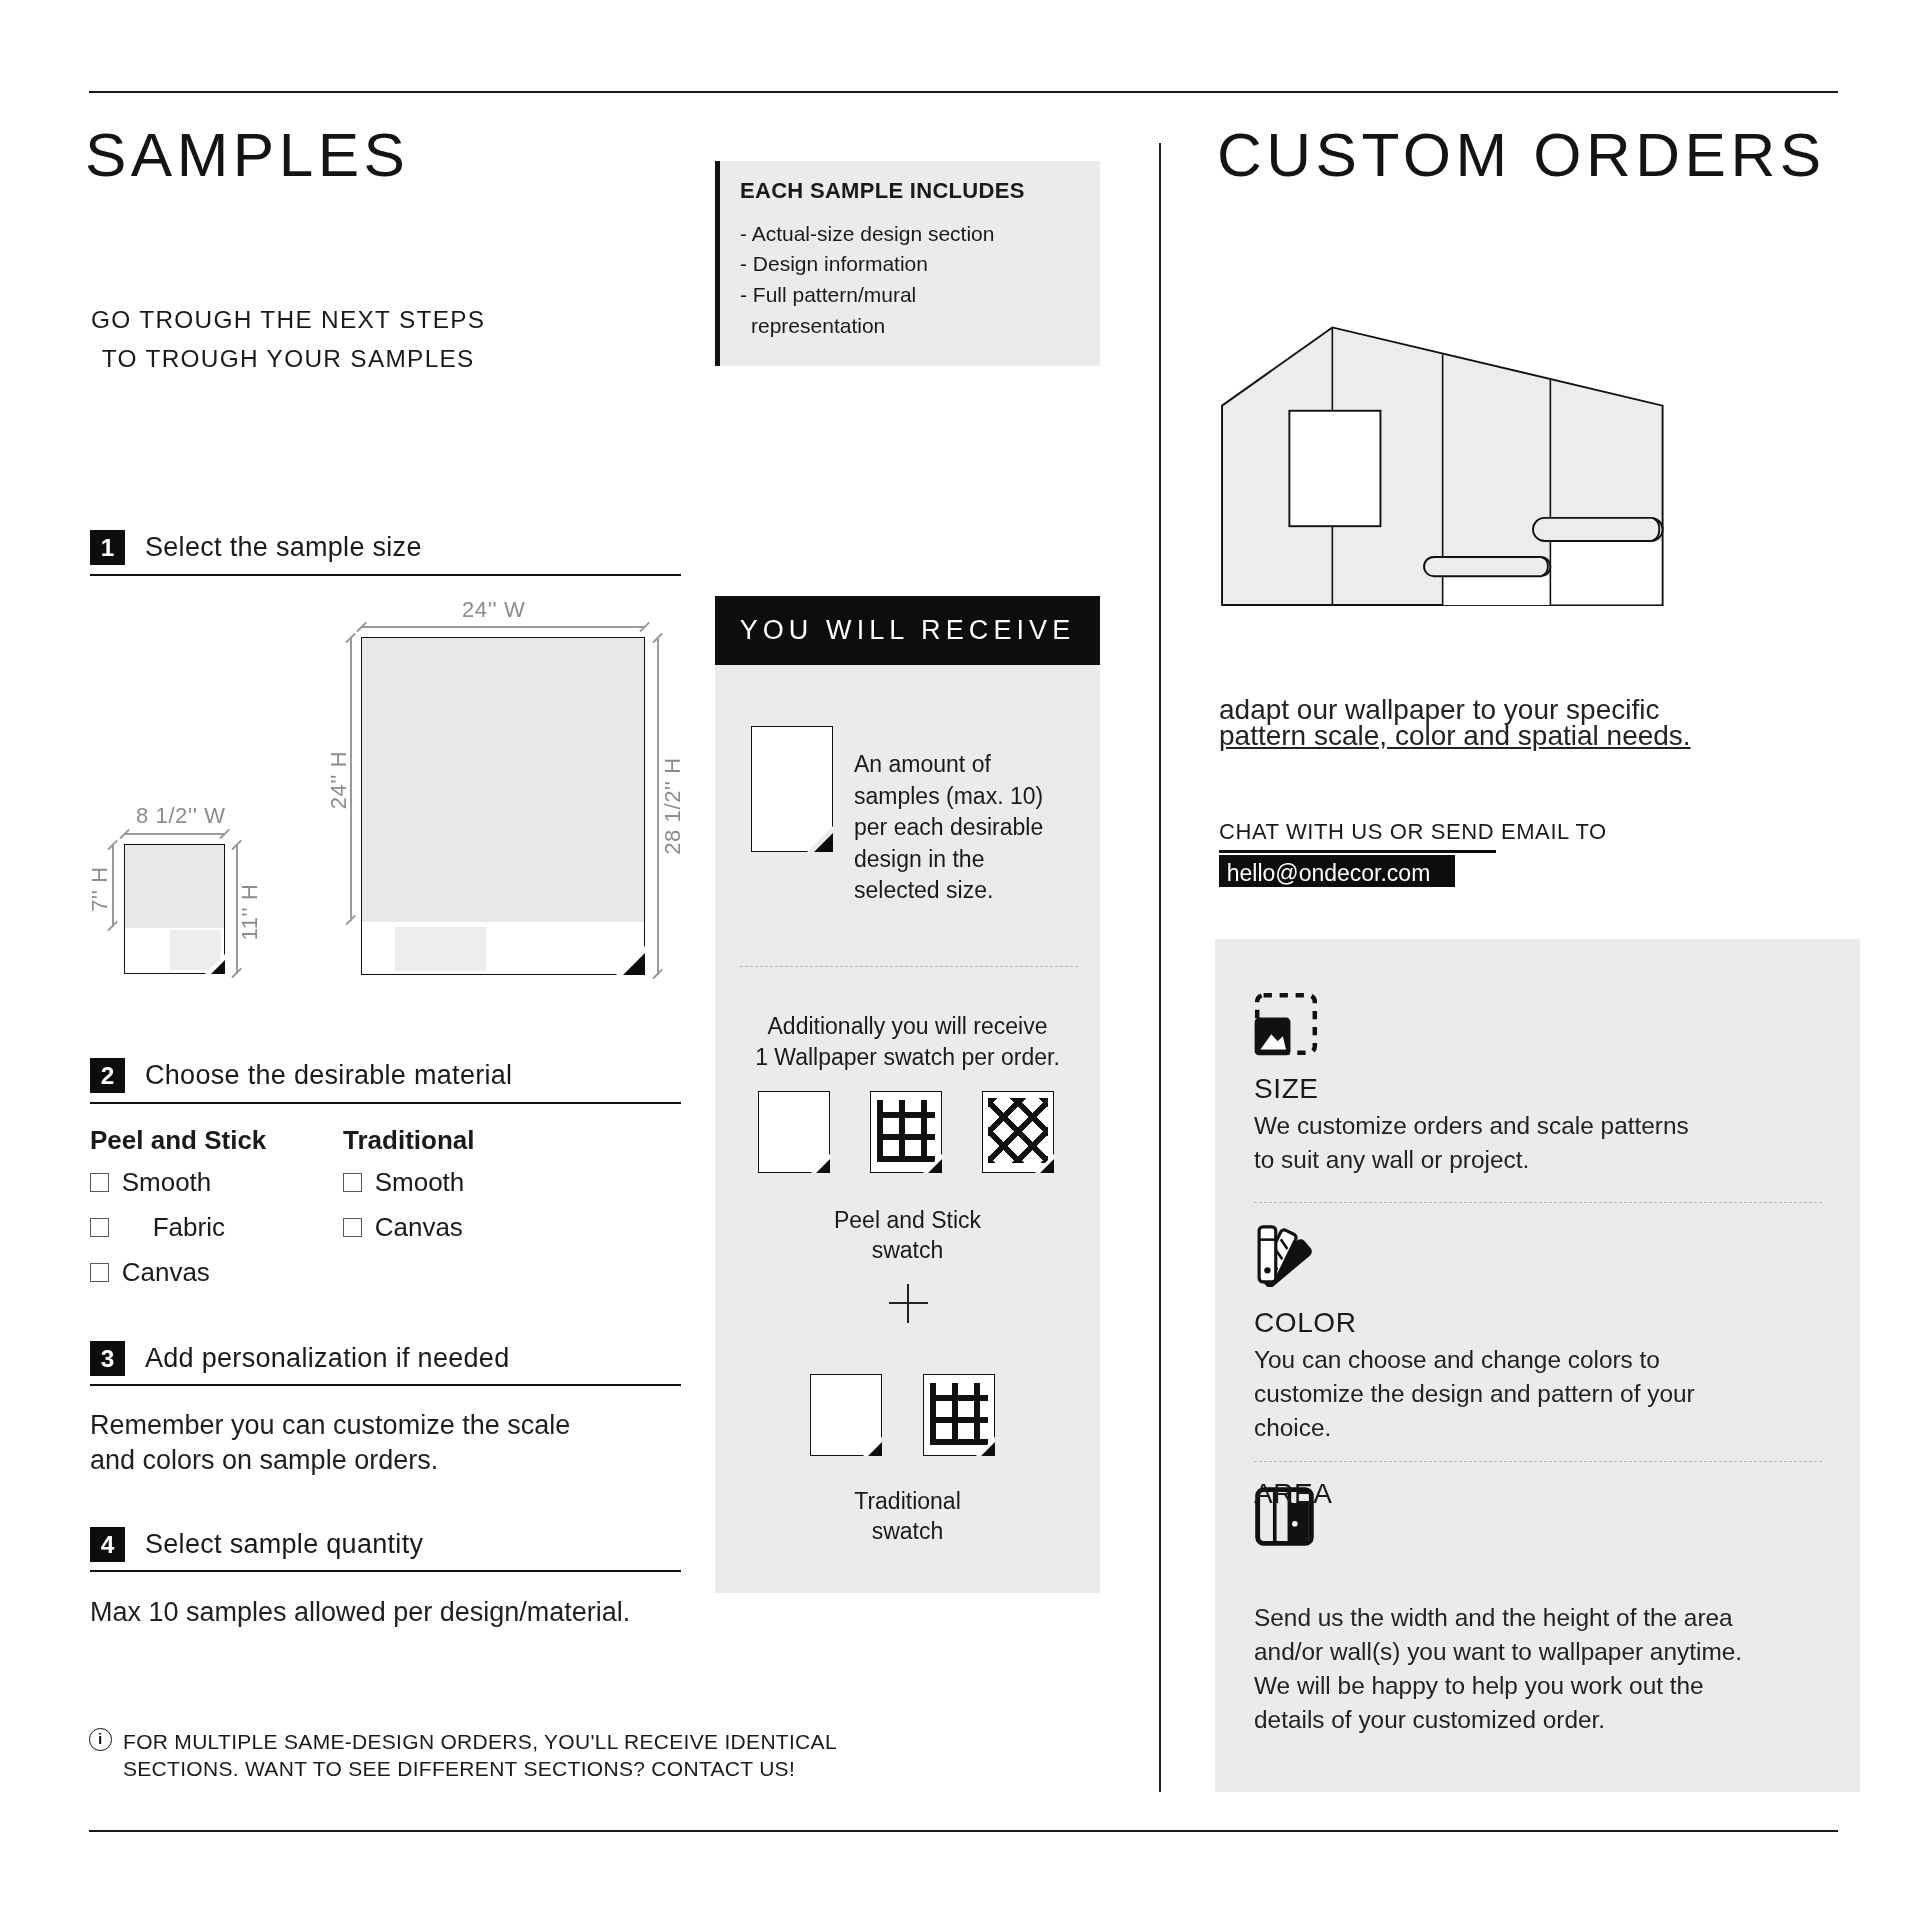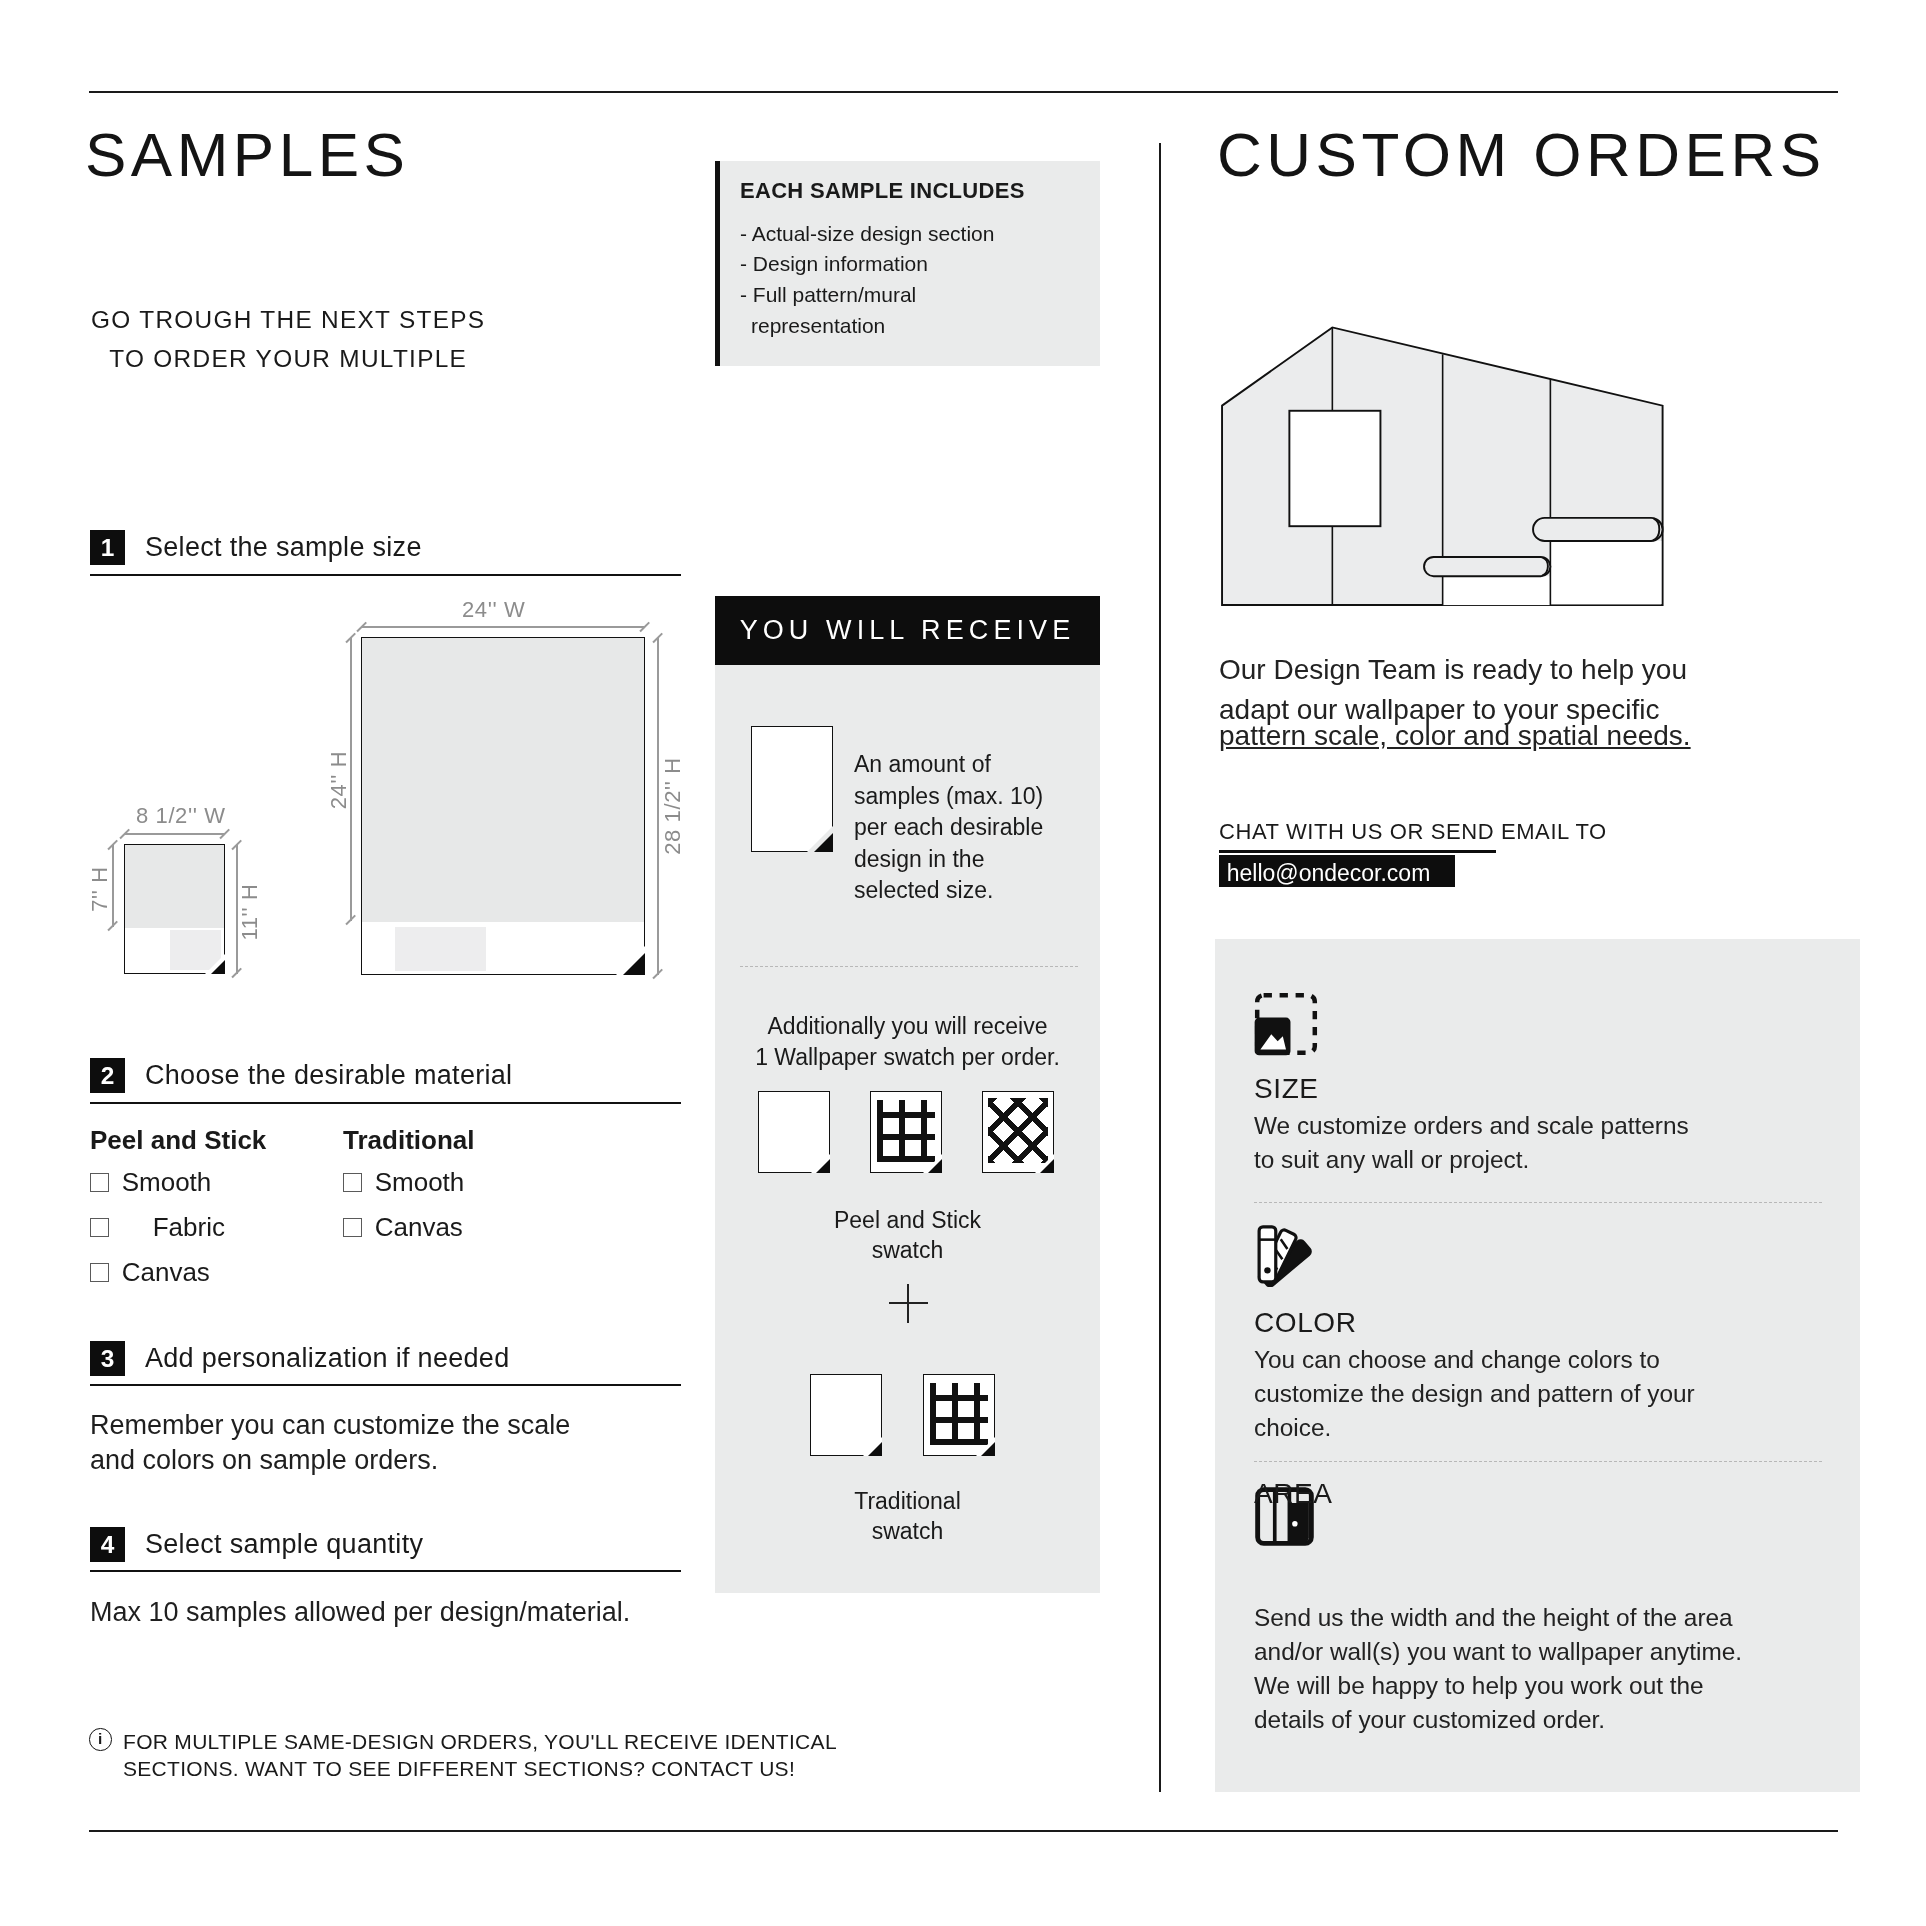--- a/index.html
+++ b/index.html
@@ -147,21 +147,21 @@
 <div class="page">
 
   <div class="rule" id="rule-top"></div>
   <div class="rule" id="rule-bottom"></div>
   <div class="rule" id="divider-v"></div>
 
   <div class="big-title" id="samples-title">SAMPLES</div>
 
   <div class="abs" id="intro">
     <div>GO TROUGH THE NEXT STEPS</div>
-    <div>TO ORDER YOUR MULTIPLE</div>
+    <div>TO TROUGH YOUR SAMPLES</div>
   </div>
 
   <div class="step-num" id="step1-num">1</div>
   <div class="step-title" id="step1-title">Select the sample size</div>
   <div class="step-rule" id="step1-rule"></div>
 
   <div class="sampleRect" id="rect-large">
     <div class="rect-gray"></div>
     <div class="rect-sq"></div>
     <div class="fold-w"></div>
@@ -324,21 +324,20 @@
     <line x1="347" y1="398" x2="347" y2="443" stroke="#111" stroke-width="2.5"></line>
     <line x1="515" y1="91" x2="515" y2="307" stroke="#111" stroke-width="2.5"></line>
     <line x1="515" y1="343" x2="515" y2="443" stroke="#111" stroke-width="2.5"></line>
     <rect x="108" y="140" width="142" height="180" fill="#ffffff" stroke="#111" stroke-width="3"></rect>
     <rect x="318" y="368" width="197" height="30" rx="15" fill="#ebeced" stroke="#111" stroke-width="3"></rect>
     <path d="M503,369 c11,4 11,24 -1,28" fill="none" stroke="#111" stroke-width="3"></path>
     <rect x="488" y="307" width="202" height="36" rx="18" fill="#ebeced" stroke="#111" stroke-width="3"></rect>
     <path d="M676,308 c12,5 12,29 -1,34" fill="none" stroke="#111" stroke-width="3"></path>
   </svg>
 
-  <div class="para-line" id="para-0">Our Design Team is ready to help you</div>
   <div class="para-line" id="para-1">adapt our wallpaper to your specific</div>
   <div class="para-line" id="para-2">pattern scale, color and spatial needs.</div>
 
   <div class="abs" id="chat-label">CHAT WITH US OR SEND EMAIL TO</div>
   <div class="abs" id="chat-underline"></div>
   <div class="abs" id="email-box">
     <span>hello@ondecor.com</span>
   </div>
 
   <div class="abs" id="custom-box"></div>

